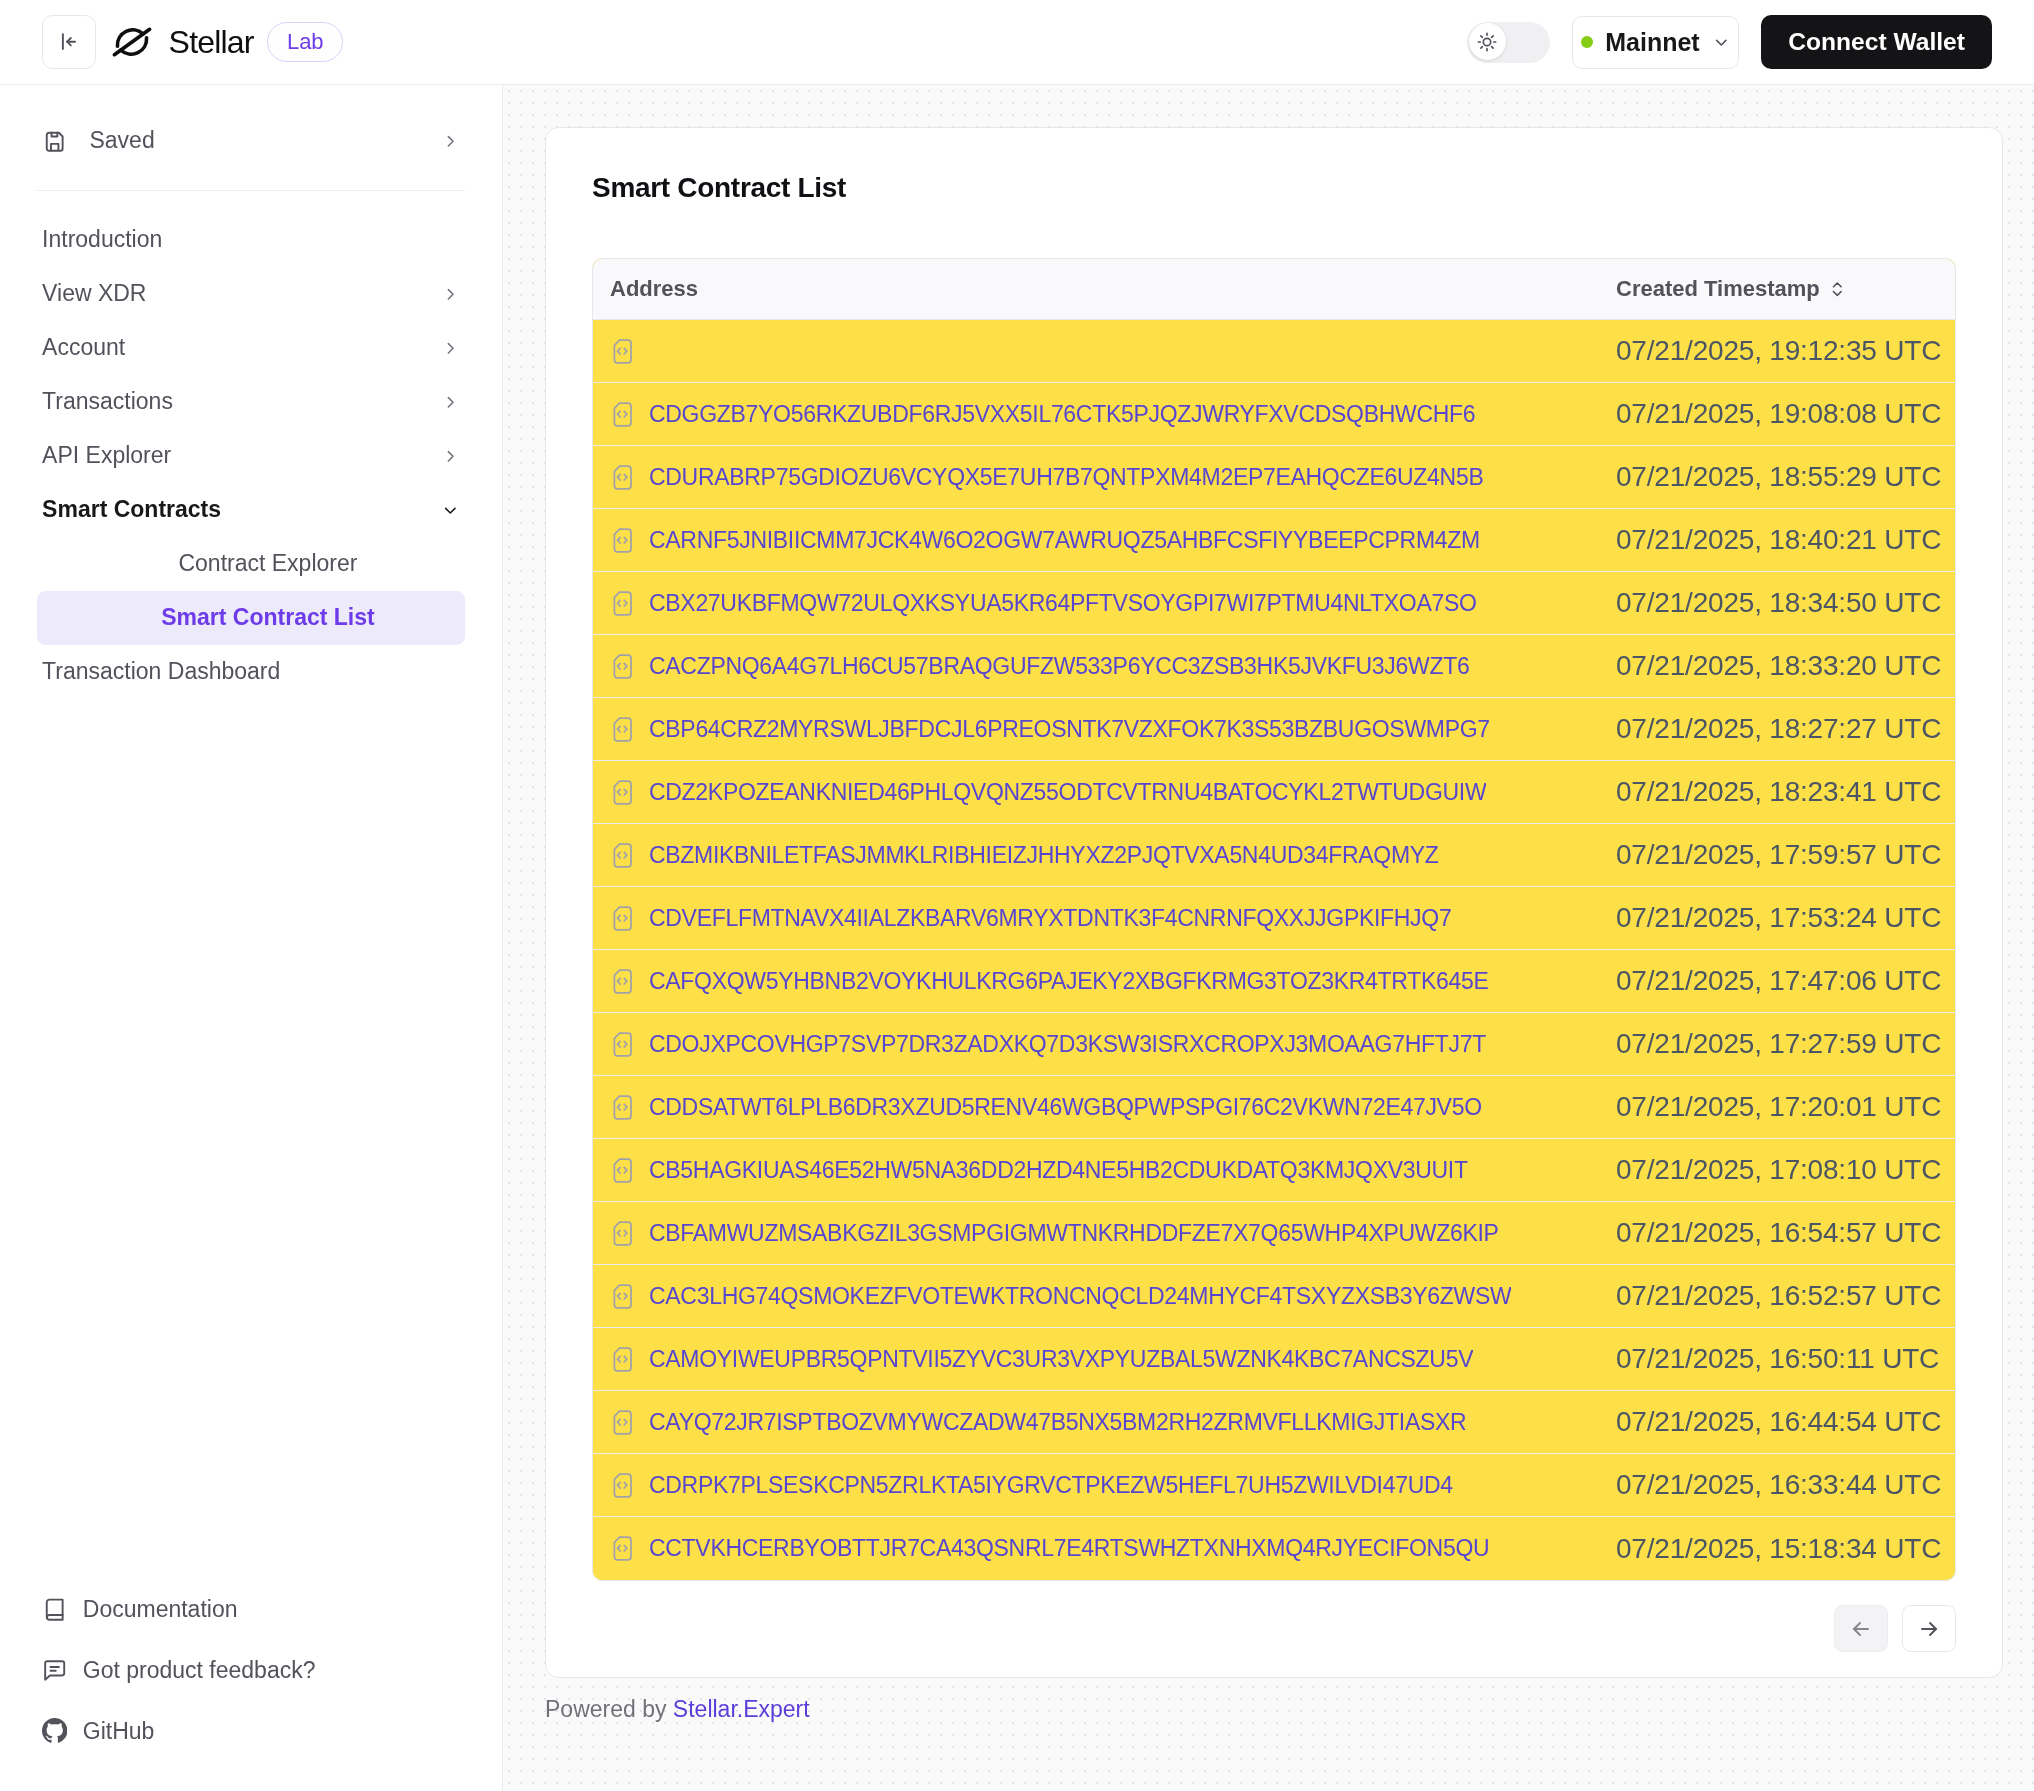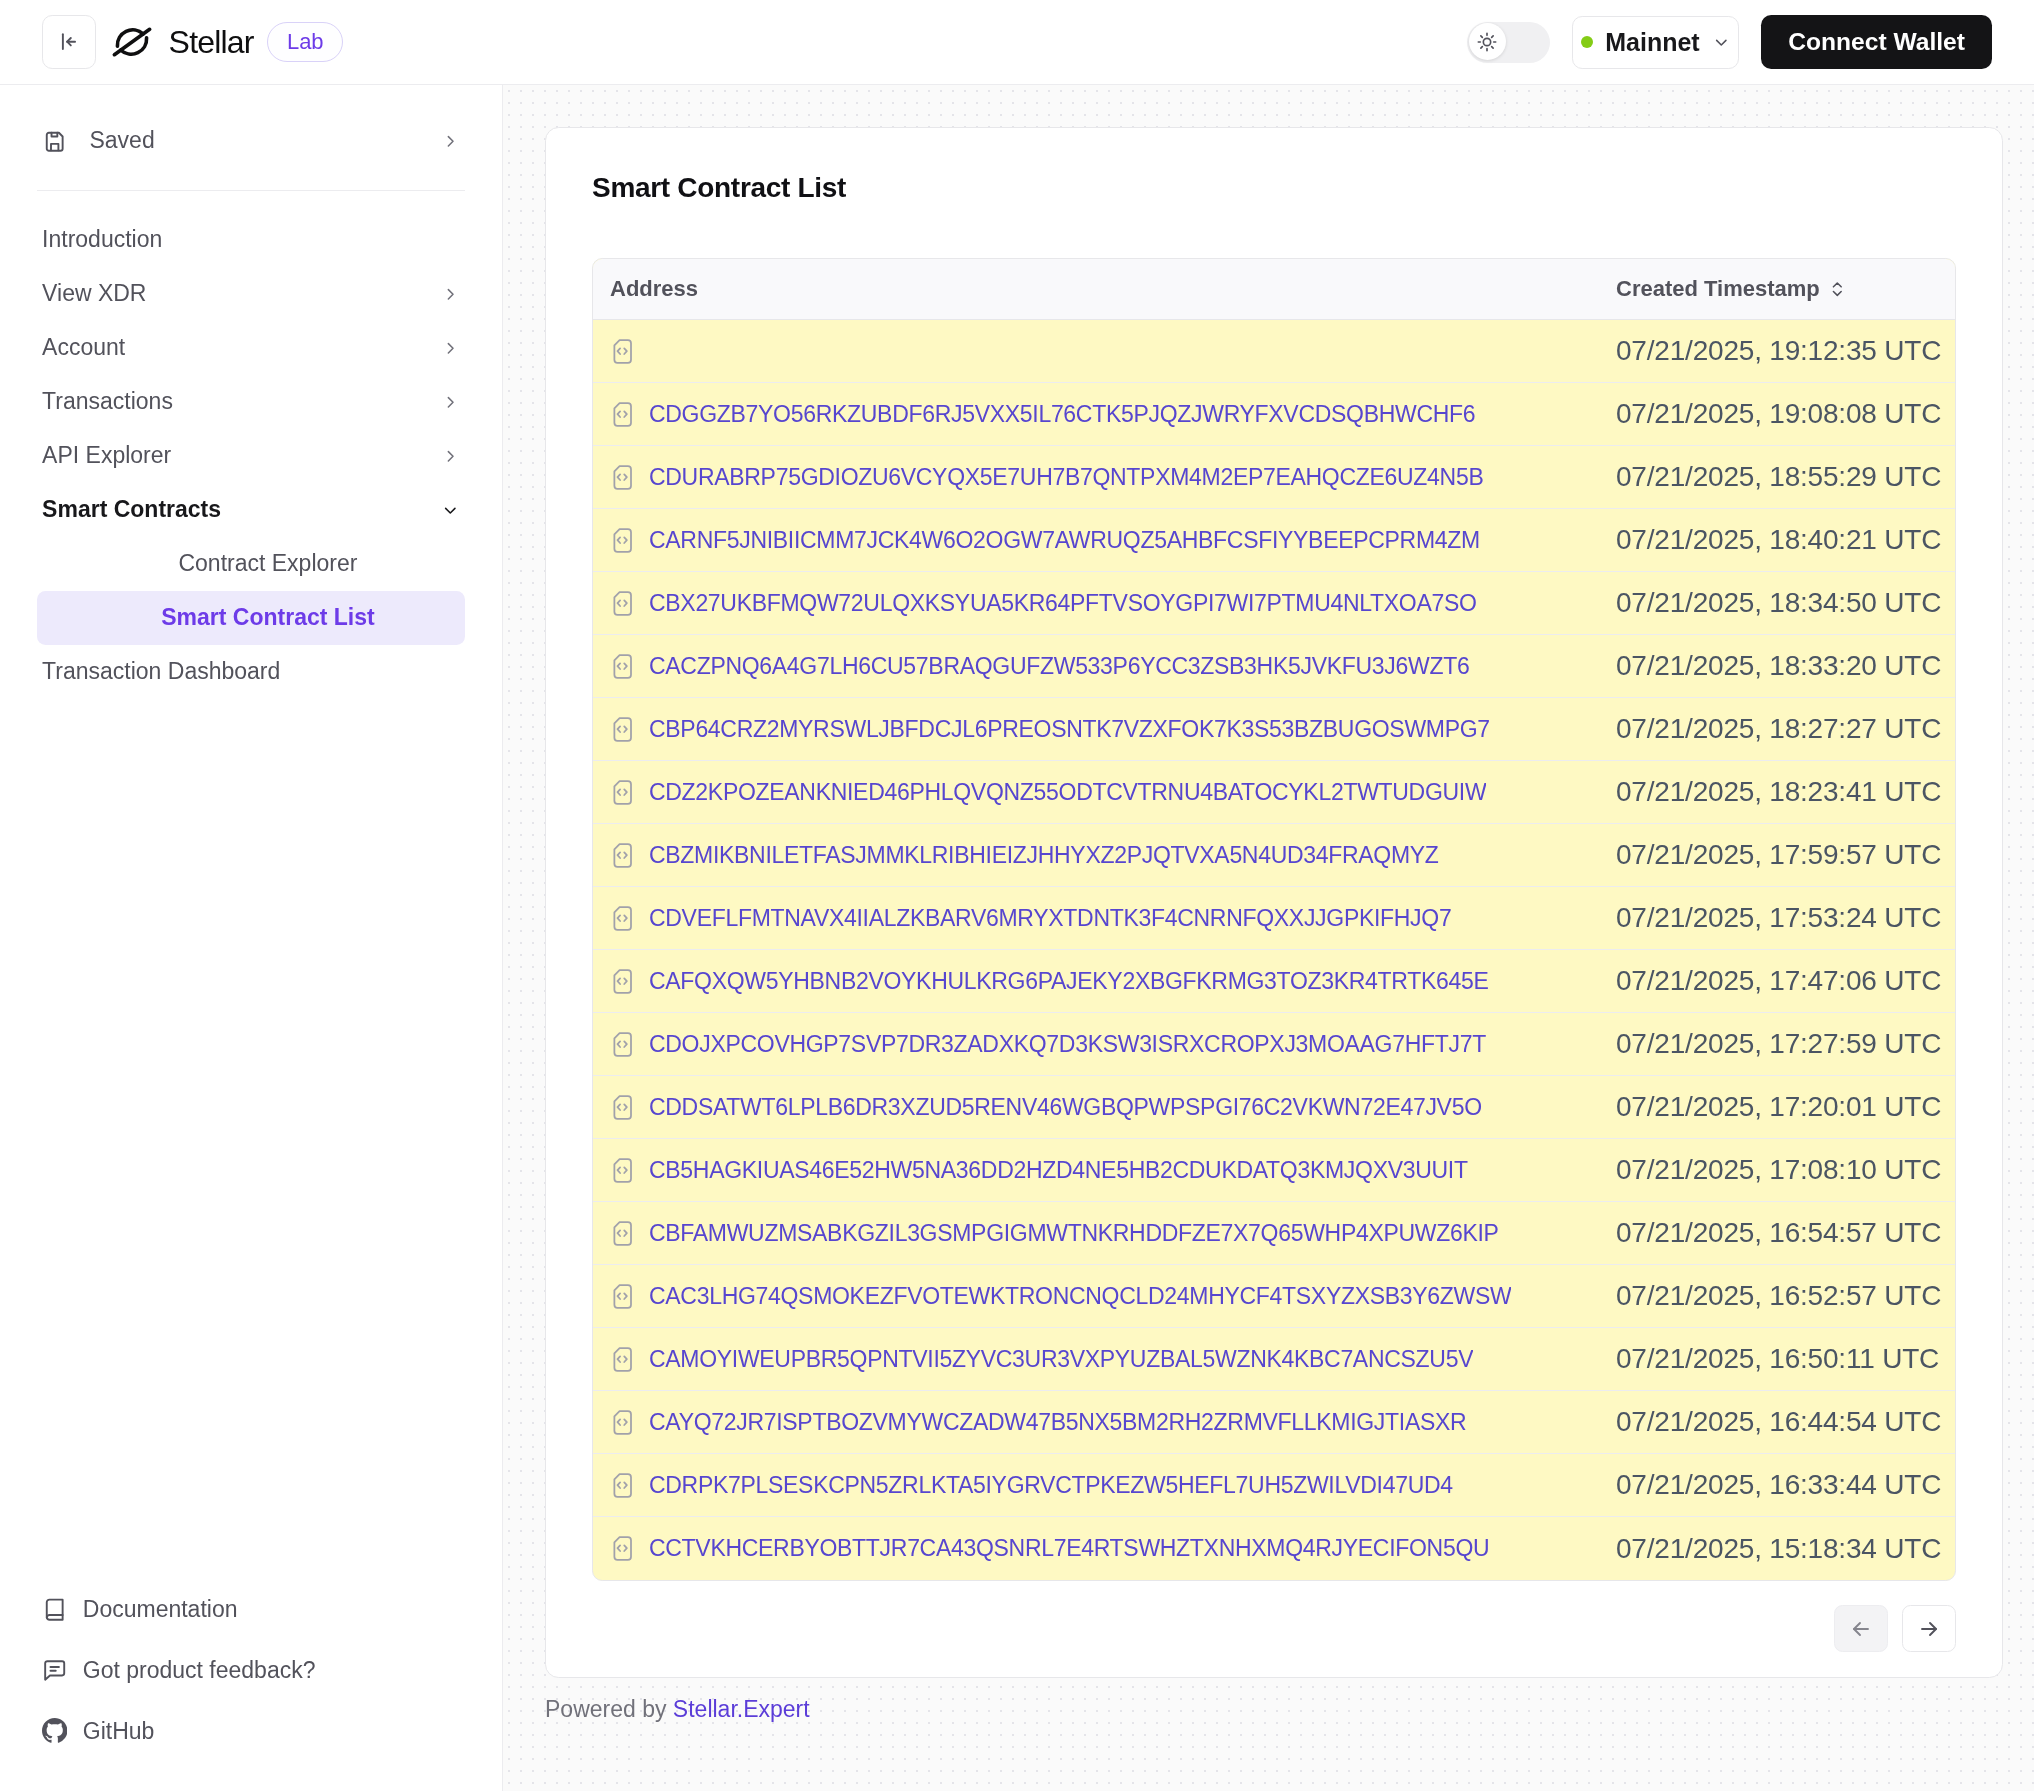--- a/index.html
+++ b/index.html
@@ -54,21 +54,21 @@
   .chev{flex:none;}
 
   
   main{background:var(--main-bg);
     background-image:radial-gradient(circle,#e4e4e9 1.1px,transparent 1.1px);
     background-size:12px 12px;
     padding:42px 30px 0 42px;overflow:hidden;}
   .card{width:1458px;background:#fff;border:0.8px solid var(--line2);border-radius:13.6px;
     padding:44px 46px 25.4px 46px;}
   .card-title{font-size:28px;font-weight:600;color:#101014;margin:0 0 54px 0;letter-spacing:-0.3px;}
-  .table{border:0.8px solid var(--line2);border-radius:10.2px;overflow:hidden;background:#fef9c3;}
+  .table{border:0.8px solid var(--line2);border-radius:10.2px;overflow:hidden;background:#fde047;}
   .thead{display:flex;align-items:center;height:61px;background:var(--thead-bg);
     border-bottom:0.8px solid var(--line2);font-size:22px;font-weight:700;color:var(--gray);}
   .c-addr{flex:1;min-width:0;padding:0 17px;display:flex;align-items:center;gap:13.6px;}
   .c-time{width:356px;padding:0 17px;display:flex;align-items:center;gap:8.5px;}
   .trow{display:flex;align-items:center;height:63px;border-bottom:0.8px solid var(--line);}
   .trow:last-child{border-bottom:none;text-align:right;}
   .addr-link{color:var(--link);text-decoration:none;font-size:23px;letter-spacing:-0.3px;
     white-space:nowrap;overflow:hidden;text-overflow:ellipsis;}
   .time-txt{color:var(--time);font-size:28px;letter-spacing:-0.2px;white-space:nowrap;}
   .sort-btn{background:none;border:none;padding:0;cursor:pointer;display:flex;align-items:center;}

